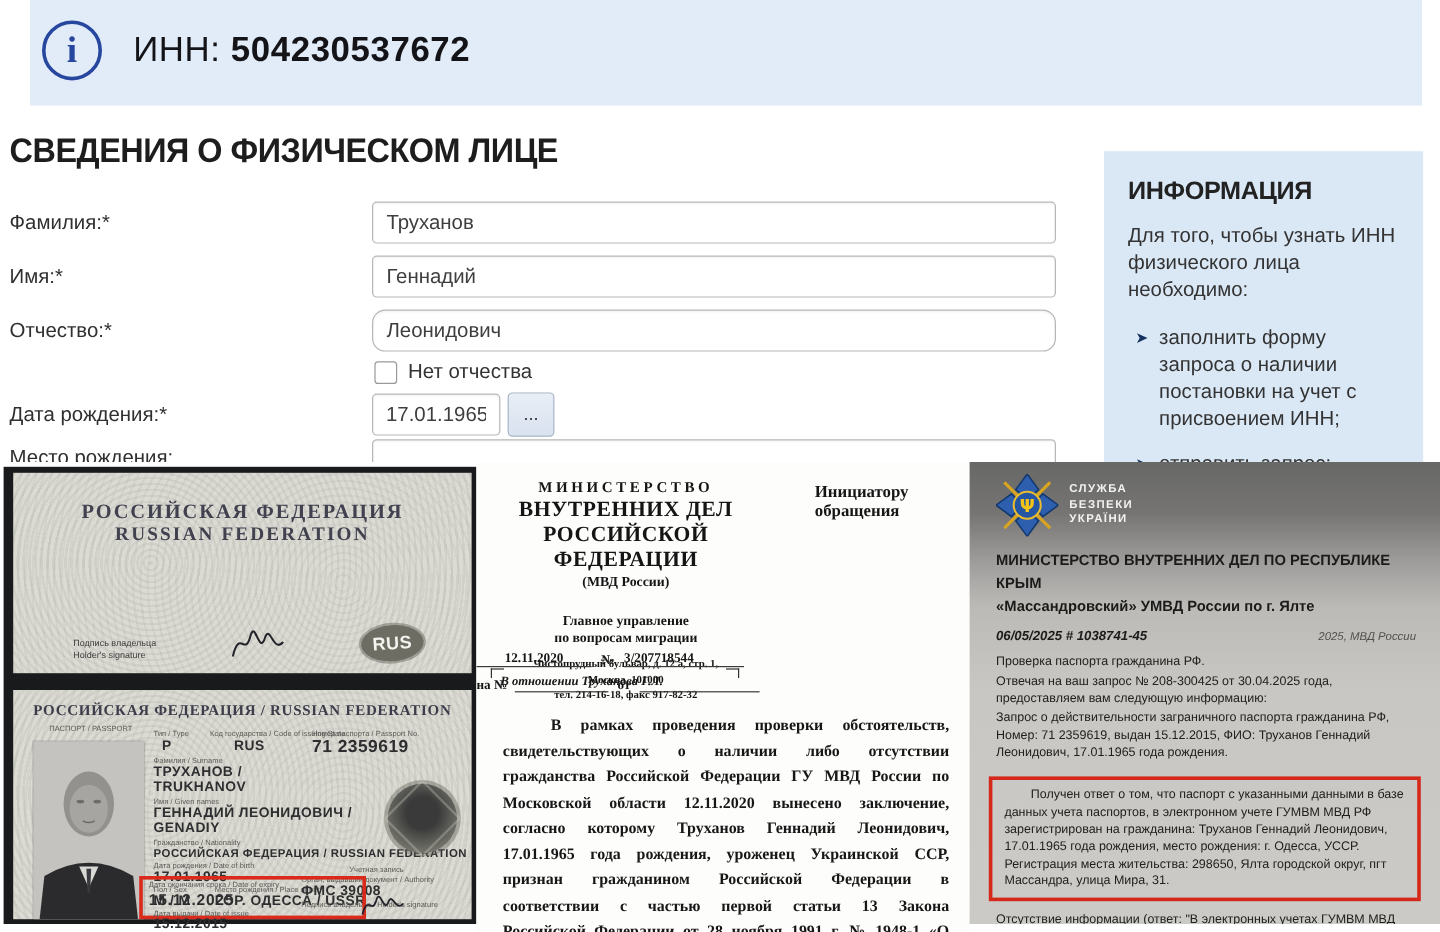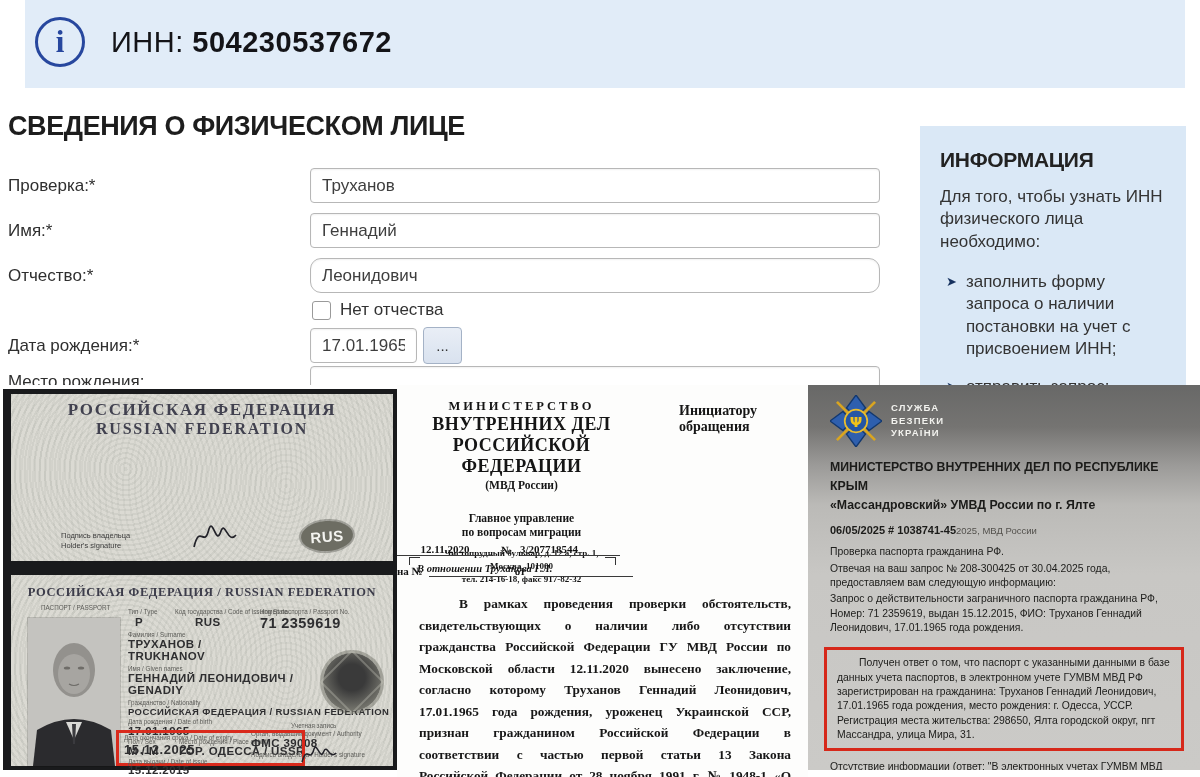--- a/index.html
+++ b/index.html
@@ -40,21 +40,21 @@
   .bottom{position:absolute;left:0;top:385px;width:1200px;height:392px;background:#fff;}
 
   
   .passport{position:absolute;left:3px;top:4px;width:394px;height:381px;background:#191a1c;}
   .pp-page{position:absolute;left:8px;width:382px;background-color:#dbdad3;
            background-image:
              repeating-radial-gradient(circle at 30% 45%,rgba(80,90,80,.08) 0 2px,transparent 2px 5px),
              repeating-radial-gradient(circle at 72% 55%,rgba(80,90,80,.06) 0 2px,transparent 2px 6px);}
   .pp-top{top:5px;height:167px;}
   .pp-data{top:186px;height:191px;}
-  .pp-title{margin-top:6px;text-align:center;font-family:"Liberation Serif",serif;font-weight:700;
+  .pp-title{margin-top:23px;text-align:center;font-family:"Liberation Serif",serif;font-weight:700;
             color:#41414f;}
   .pp-title .l1{font-size:17px;letter-spacing:1.6px;}
   .pp-title .l2{font-size:16px;letter-spacing:1.8px;}
   .pp-sigrow{position:absolute;left:12px;right:12px;bottom:10px;display:flex;align-items:flex-end;}
   .pp-siglbl{font-size:7.5px;color:#3c3c3c;line-height:1.35;margin-left:38px;}
   .rus-badge{margin-left:auto;margin-right:28px;width:52px;height:30px;border-radius:50%;
              background:#6d6d63;color:#f3f3ef;font-weight:700;font-size:15px;letter-spacing:.5px;
              display:flex;align-items:center;justify-content:center;transform:rotate(-4deg);
              box-shadow:0 0 0 2px rgba(60,60,55,.35);}
   .pp-hdr{position:absolute;left:0;right:0;top:10px;text-align:center;font-family:"Liberation Serif",serif;
@@ -97,21 +97,21 @@
             text-align:justify;text-indent:40px;line-height:1.62;color:#171717;word-spacing:2.5px;}
 
   
   .sbu{position:absolute;left:808px;top:0;width:392px;height:385px;overflow:hidden;
        background:linear-gradient(180deg,#686867 0px,#757472 42px,#9b9a98 80px,#bbbab7 120px,#c8c7c4 190px,#cbcac7 385px);}
   .sbu-inner{padding:10px 20px 0 22px;}
   .sbu-logo{display:flex;align-items:center;}
   .sbu-logo-text{margin-left:9px;color:#f2f2ee;font-size:9.5px;font-weight:700;letter-spacing:1.2px;
                  line-height:1.3;}
   .sbu-min{margin-top:11px;font-size:12.3px;font-weight:700;color:#1b1b19;line-height:1.55;}
-  .sbu-ref{display:flex;align-items:baseline;margin-top:9px;}
+  .sbu-ref{display:flex;justify-content:space-between;align-items:baseline;margin-top:9px;font-style:italic;}
   .sbu-ref .left{font-size:11px;font-weight:700;color:#1b1b19;}
   .sbu-ref .right{font-size:9.5px;color:#53514d;}
   .sbu p{margin:9px 0 0 0;font-size:10.4px;color:#20201e;line-height:1.38;}
   .sbu .tight{margin-top:2px;}
   .red-box{margin:12px -4px 4px -6px;border:3px solid #d6281a;padding:6px 10px;}
   .red-box p{margin:0;text-indent:22px;}
 </style>
 </head>
 <body>
 
@@ -122,21 +122,21 @@
     <div class="inn-banner">
       <div class="info-icon">i</div>
       <div class="inn-text">
         <span>ИНН:</span>
         <b>504230537672</b>
       </div>
     </div>
 
     <div class="form-title">СВЕДЕНИЯ О ФИЗИЧЕСКОМ ЛИЦЕ</div>
 
-    <div class="lbl" style="top:176px">Проверка:*</div>
+    <div class="lbl" style="top:176px">Фамилия:*</div>
     <input class="inp" style="top: 168px;" value="Труханов">
 
     <div class="lbl" style="top:221px">Имя:*</div>
     <input class="inp" style="top: 213px;" value="Геннадий">
 
     <div class="lbl" style="top:266px">Отчество:*</div>
     <input class="inp" style="top: 258px; border-radius: 11px;" value="Леонидович">
 
     <div class="cb-row">
       <span class="cb"></span>

